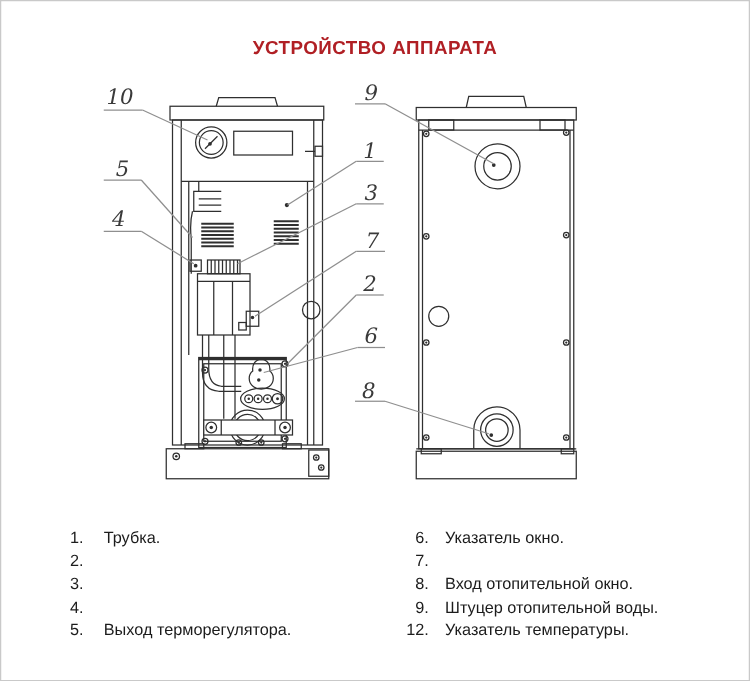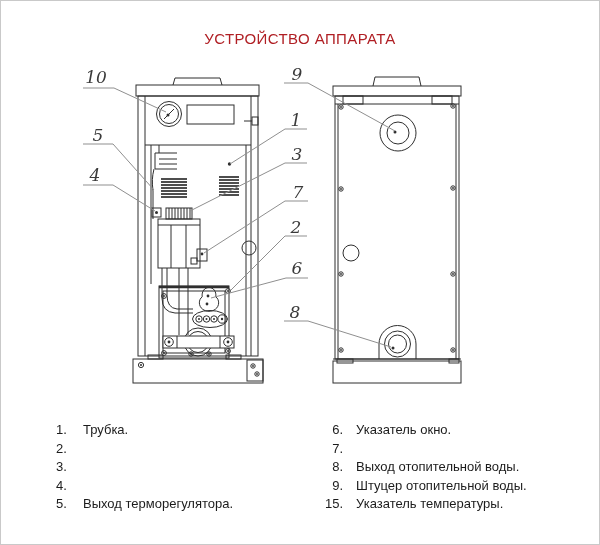--- a/index.html
+++ b/index.html
@@ -3,21 +3,21 @@
 <meta charset="utf-8">
 <style>
   html,body{margin:0;padding:0;background:#ffffff;}
   .page{
     position:relative;width:600px;height:545px;box-sizing:border-box;
     background:#fff;border:1px solid #c9c9c9;overflow:hidden;
     font-family:"Liberation Sans",sans-serif;
   }
   .title{
     position:absolute;top:29px;left:0;width:100%;text-align:center;
-    font-weight:normal;font-size:15px;letter-spacing:.4px;color:var(--title,#b01f24);
+    font-weight:bold;font-size:15px;letter-spacing:.4px;color:var(--title,#b01f24);
   }
   svg.diagram{position:absolute;top:0;left:0;}
   .ln{stroke:var(--line,#2f2f2f);fill:none;stroke-width:1;}
   .lnw{stroke:var(--line,#2f2f2f);fill:#ffffff;stroke-width:1;}
   .bar{stroke:var(--line,#2f2f2f);stroke-width:1.7;fill:none;}
   .thick{stroke:var(--line,#2f2f2f);stroke-width:2.4;fill:none;}
   .dk{fill:var(--line,#2f2f2f);stroke:none;}
   .gray{stroke:var(--leader,#8f8f8f);fill:none;stroke-width:1;}
   .co{font-family:"DejaVu Serif",serif;font-style:italic;font-size:17px;fill:#3a3a3a;}
   .legend{position:absolute;top:420px;left:0;width:600px;color:#1c1c1c;}
@@ -324,25 +324,25 @@
     <div class="col col-right">
       <div class="lrow">
         <span class="lnum">6.</span>
         <span class="ltext">Указатель окно.</span>
       </div>
       <div class="lrow">
         <span class="lnum">7.</span>
       </div>
       <div class="lrow">
         <span class="lnum">8.</span>
-        <span class="ltext">Выход отопительной воды.</span>
+        <span class="ltext">Вход отопительной окно.</span>
       </div>
       <div class="lrow">
         <span class="lnum">9.</span>
         <span class="ltext">Штуцер отопительной воды.</span>
       </div>
       <div class="lrow">
-        <span class="lnum">15.</span>
+        <span class="lnum">12.</span>
         <span class="ltext">Указатель температуры.</span>
       </div>
     </div>
   </div>
 </div>
 
 </body></html>

